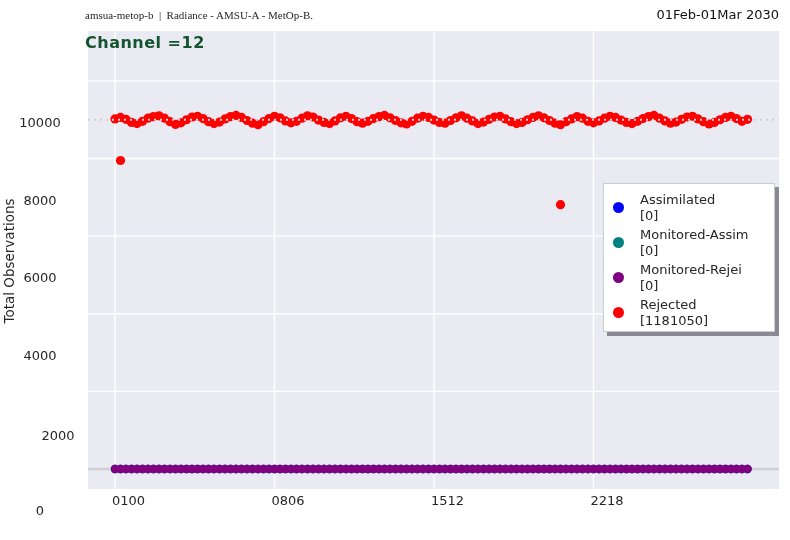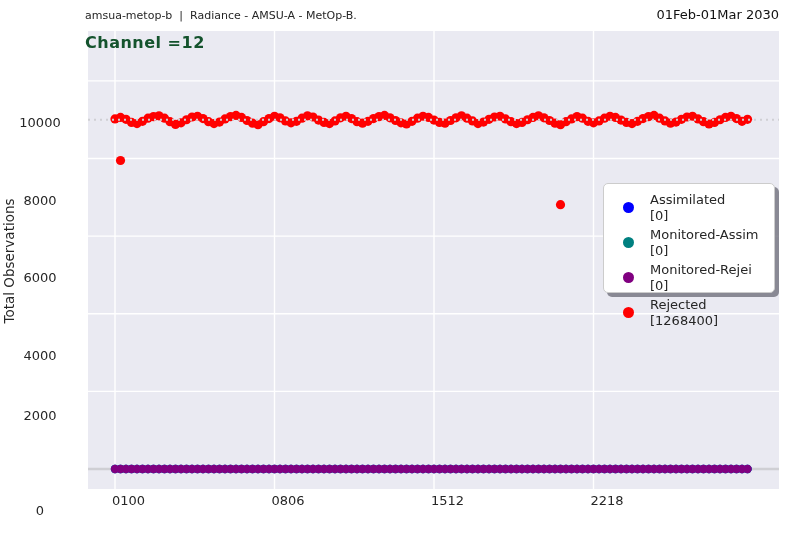--- a/index.html
+++ b/index.html
@@ -1,32 +1,32 @@
 <!DOCTYPE html>
 <html><head>
 <meta charset="utf-8">
 <style>
   html,body{margin:0;padding:0;background:#ffffff;}
   .figure{
     position:relative;width:790px;height:540px;background:#ffffff;
     font-family:"DejaVu Sans","Liberation Sans",sans-serif;overflow:hidden;
   }
-  .suptitle-left{position:absolute;left:85px;top:9px;font-size:11px;color:#262626;white-space:pre;}
+  .suptitle-left{position:absolute;left:85px;top:9px;font-size:11px;color:#262626;white-space:pre;font-family:Liberation Serif, serif;}
   .suptitle-right{position:absolute;right:11px;top:7px;font-size:13px;color:#111111;}
   .plot-bg{position:absolute;left:88px;top:31px;width:691px;height:458px;}
   .channel-label{position:absolute;left:85px;top:33px;font-size:16px;font-weight:bold;color:#14532d;letter-spacing:.5px;}
   .ytick{position:absolute;left:0;width:80px;text-align:center;font-size:13px;color:#262626;height:16px;line-height:16px;margin-top:42px;}
   .xtick{position:absolute;width:60px;text-align:right;font-size:13px;color:#262626;top:493px;height:16px;line-height:16px;}
   .xlabel{position:absolute;left:88px;width:691px;top:513px;text-align:center;font-size:13.5px;color:#262626;}
   .ylabel{position:absolute;left:-116px;top:253px;width:250px;text-align:center;
     transform:rotate(-90deg);transform-origin:center;font-size:13.5px;color:#262626;}
   .legend{
-    position:absolute;left:603px;top:183px;width:172px;height:110px;background:#ffffff;
-    border:1px solid #cccccc;border-radius:5px;box-shadow:4px 4px 0 rgba(120,120,132,0.85);
-    box-sizing:border-box;padding:6px 0 0 12px;z-index:5;
+    position:absolute;left:603px;top:183px;width:172px;height:149px;background:#ffffff;
+    border:1px solid #cccccc;border-radius:0;box-shadow:4px 4px 0 rgba(120,120,132,0.85);
+    box-sizing:border-box;padding:6px 0 0 2px;z-index:5;
   }
   .legend-row{display:flex;align-items:center;height:35px;}
   .legend-dot{width:11px;height:11px;border-radius:50%;margin:0 16px 0 7px;flex:0 0 11px;}
   .legend-text{font-size:13px;color:#262626;line-height:16px;}
   svg{position:absolute;left:0;top:0;}
 </style>
 </head>
 <body>
 
 <div class="figure">
@@ -513,21 +513,21 @@
       <circle cx="659.5023" cy="88.33992" r="4.6" fill="#ff0000"></circle>
       <circle cx="32.50002" cy="129.47639999999996" r="4.6" fill="#ff0000"></circle>
       <circle cx="472.50162" cy="173.71751999999998" r="4.6" fill="#ff0000"></circle>
       <line x1="0" x2="691" y1="88.72799999999995" y2="88.72799999999995" stroke="#cfcfd4" stroke-width="2" stroke-dasharray="2 4"></line>
     </svg>
 
   <div class="channel-label">Channel =12</div>
 
   <div id="yticks">
       <div class="ytick" style="top: 461px;">0</div>
-      <div class="ytick" style="top: 366px;">2000</div>
+      <div class="ytick" style="top: 386px; padding-left: 18px;">2000</div>
       <div class="ytick" style="top: 305.768px;">4000</div>
       <div class="ytick" style="top: 228.152px;">6000</div>
       <div class="ytick" style="top: 150.536px;">8000</div>
       <div class="ytick" style="top: 72.92px;">10000</div>
     </div>
   <div id="xticks">
       <div class="xtick" style="left: 85px;">0100</div>
       <div class="xtick" style="left: 244.501px;">0806</div>
       <div class="xtick" style="left: 404.001px;">1512</div>
       <div class="xtick" style="left: 563.502px;">2218</div>
@@ -554,18 +554,18 @@
         <span class="legend-dot" style="background: rgb(128, 0, 128);"></span>
         <div class="legend-text">
           <div>Monitored-Rejei</div>
           <div>[0]</div>
         </div>
       </div>
       <div class="legend-row">
         <span class="legend-dot" style="background: rgb(255, 0, 0);"></span>
         <div class="legend-text">
           <div>Rejected</div>
-          <div>[1268400]</div>
+          <div>[1181050]</div>
         </div>
       </div>
     </div>
 
 </div>
 
 </body></html>

